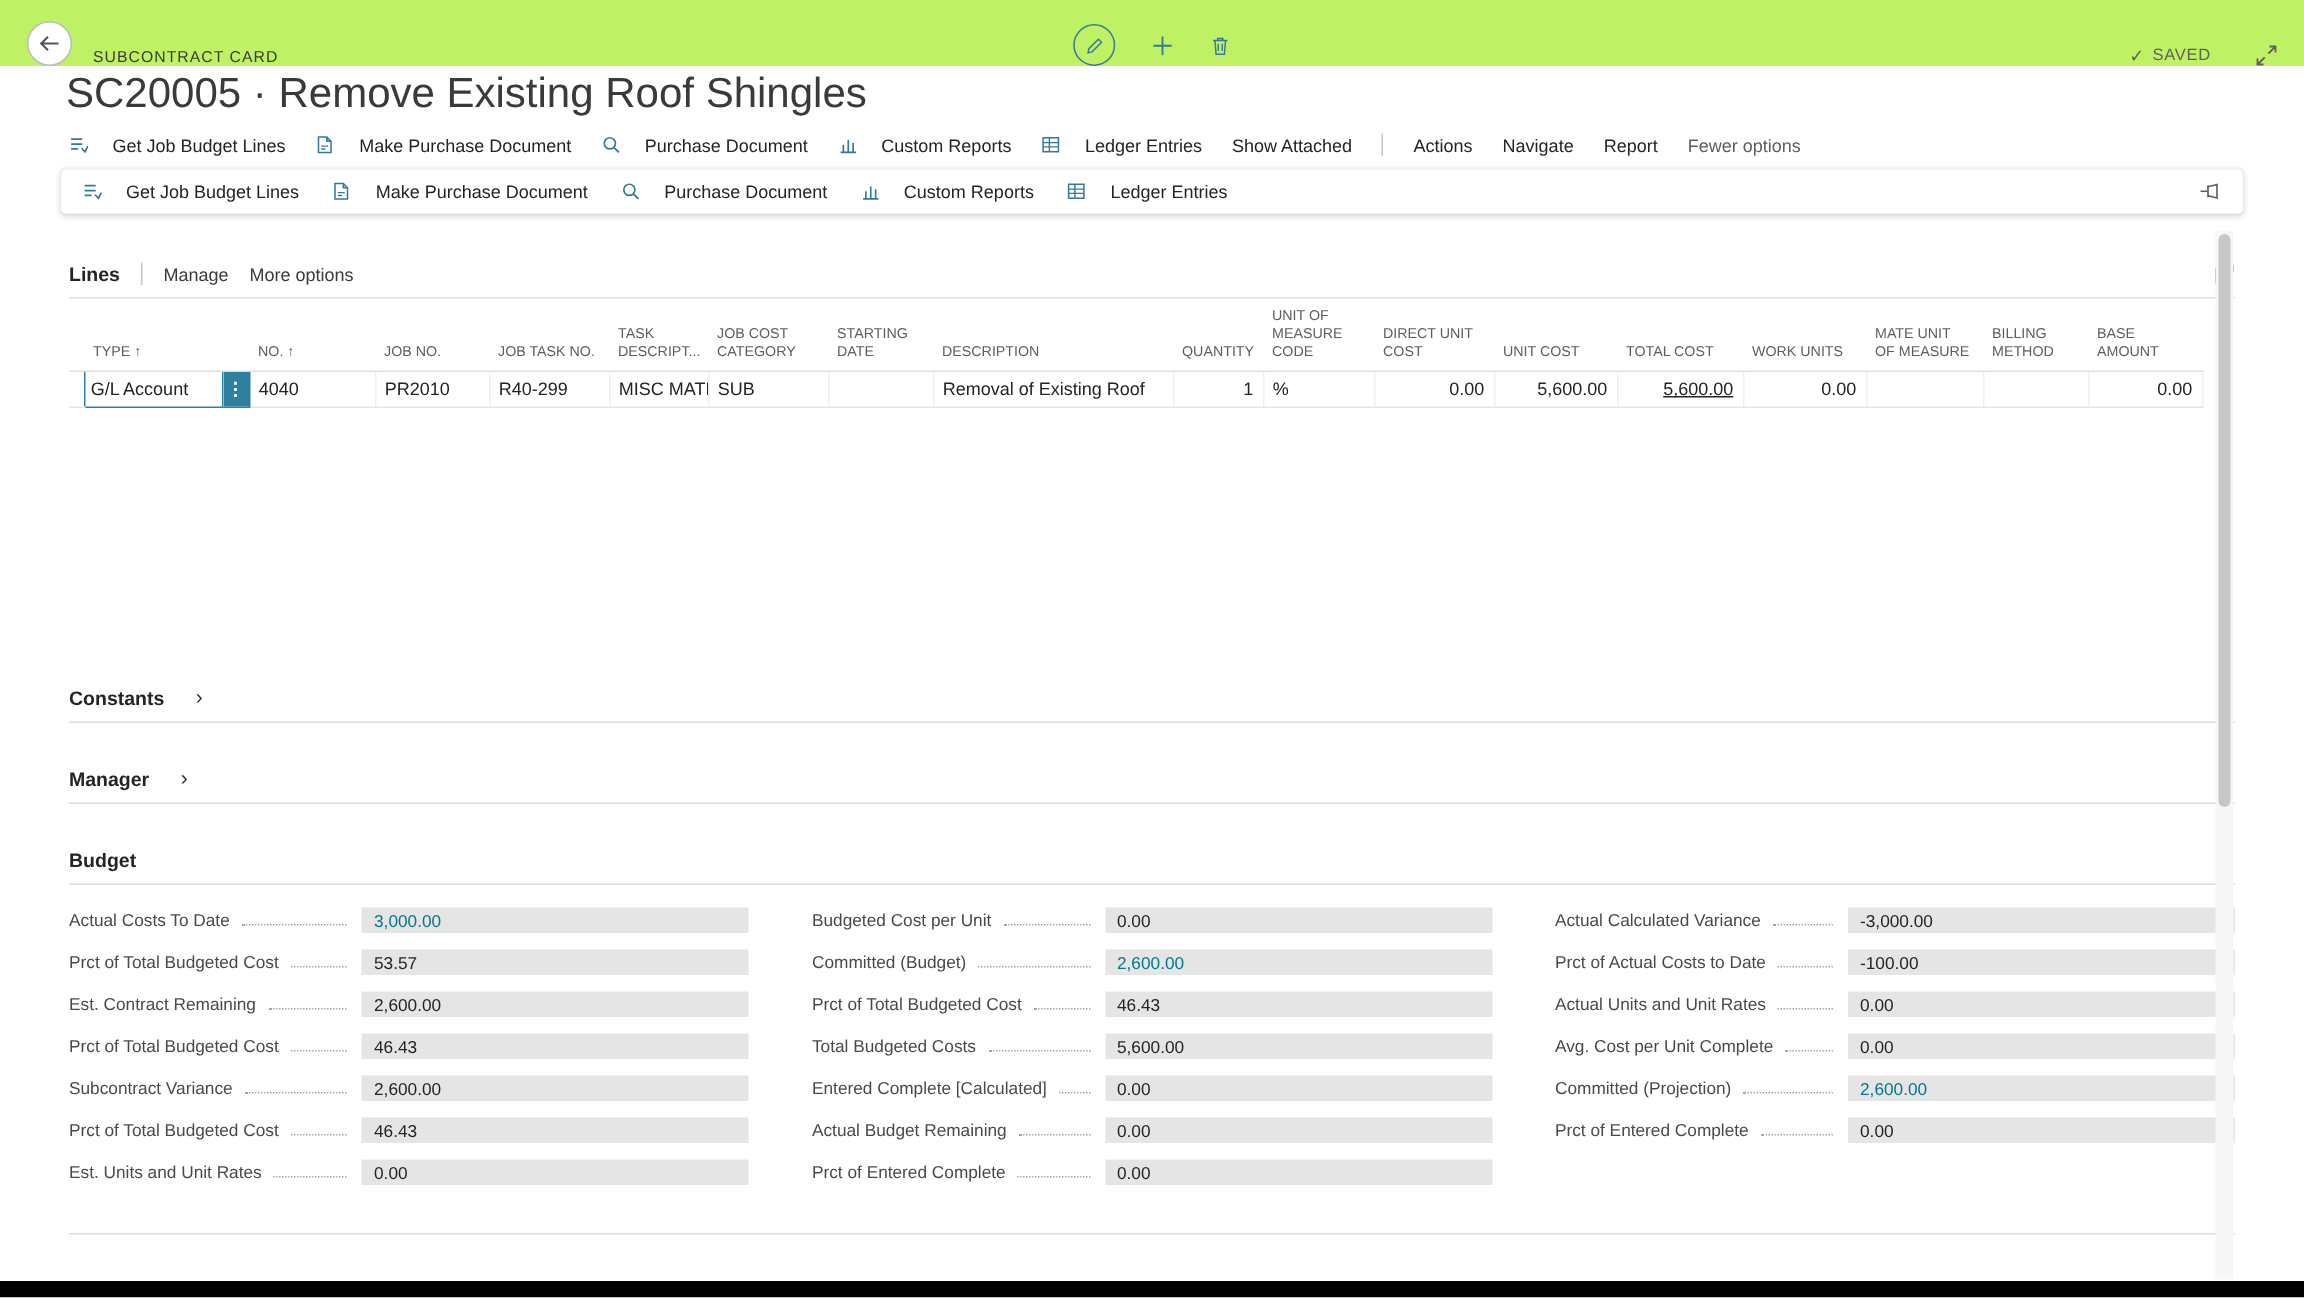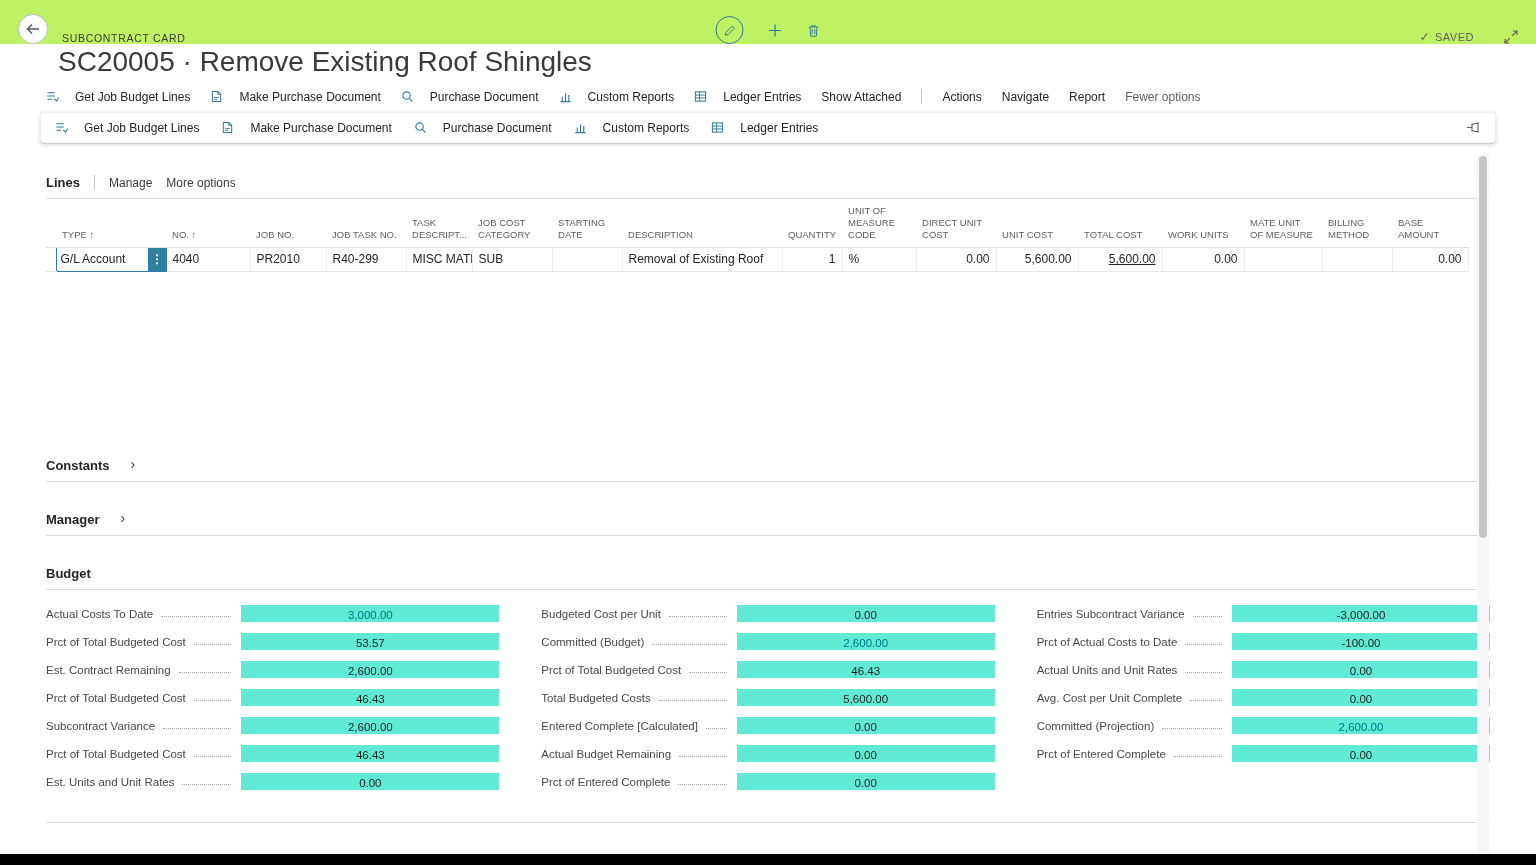--- a/index.html
+++ b/index.html
@@ -16,21 +16,21 @@
   .caption { font-size:10.5px; letter-spacing:.7px; color:#3b3a39; }
   .center-tools { position:absolute; left:50%; transform:translateX(-50%); display:flex; align-items:center; gap:24px; }
   .edit-circle { width:28px; height:28px; border:1.4px solid #36789b; border-radius:50%;
     display:flex; align-items:center; justify-content:center; cursor:pointer; }
   .icon-btn { display:flex; align-items:center; justify-content:center; cursor:pointer; }
   .topbar-right { margin-left:auto; display:flex; align-items:center; gap:30px; color:#605e5c; font-size:11px; }
   .saved { display:flex; align-items:center; gap:5px; letter-spacing:.5px; }
   .check { color:#605e5c; font-size:12px; }
 
   
-  .page-title { padding:2px 0 0 58px; font-size:28px; font-weight:300; color:#3b3a39; }
+  .page-title { padding:2px 0 0 44px; font-size:28px; font-weight:300; color:#3b3a39; }
 
   
   .actionbar { display:flex; align-items:center; gap:20px; padding:11px 46px 2px 46px; font-size:12px; }
   .action { display:flex; align-items:center; gap:16px; white-space:nowrap; cursor:pointer; color:#252423; }
   .aicon { flex:none; }
   .vline { width:1px; height:15px; background:#c8c6c4; }
   .muted { color:#605e5c; }
 
   
   .promobar { margin:6px 40px 0 40px; height:31px; background:#fff; border:1px solid #f1f0ef; border-radius:4px;
@@ -65,21 +65,21 @@
   .chev { font-size:14px; font-weight:400; color:#323130; line-height:1; transform:translateY(-1px); }
   .rule { height:1px; background:#dedcda; margin-top:8px; }
   .mt26 { margin-top:26px; }
   .mt30 { margin-top:30px; }
 
   .fields { display:grid; grid-template-columns:1fr 1fr 1fr; column-gap:42px; padding-top:10px; }
   .fieldcol { min-width:0; }
   .field { display:flex; align-items:center; height:28px; }
   .flabel { font-size:11.5px; color:#4a4947; white-space:nowrap; }
   .leader { flex:1; margin:0 10px 0 8px; border-bottom:1px dotted #a9a7a5; height:1px; transform:translateY(3px); min-width:10px; }
-  .fbox { flex:none; width:258px; height:17px; line-height:21px; background:#5eead4; text-align:center;
+  .fbox { flex:none; width:258px; height:17px; line-height:21px; background:#e5e5e5; text-align:left;
     padding:0 8px; font-size:11.5px; color:#252423; cursor:text; }
   .fbox.link { color:#00788f; cursor:pointer; }
 
   
   .scrollbar { position:absolute; left:1477px; top:154px; width:12px; height:699px; background:#f7f7f7; cursor:pointer; }
   .scroll-thumb { position:absolute; top:2px; left:2px; width:8px; height:382px; background:#c9c7c5; border-radius:4px; cursor:grab; }
   .bottombar { position:absolute; left:0; right:0; bottom:0; height:11px; background:#000; }
 
   svg { display:block; }
 </style>
@@ -393,21 +393,21 @@
       </div>
       <div class="field">
         <span class="flabel">Prct of Entered Complete</span>
         <span class="leader"></span>
         <span class="fbox">0.00</span>
       </div>
     </div>
 
     <div class="fieldcol">
       <div class="field">
-        <span class="flabel">Entries Subcontract Variance</span>
+        <span class="flabel">Actual Calculated Variance</span>
         <span class="leader"></span>
         <span class="fbox">-3,000.00</span>
       </div>
       <div class="field">
         <span class="flabel">Prct of Actual Costs to Date</span>
         <span class="leader"></span>
         <span class="fbox">-100.00</span>
       </div>
       <div class="field">
         <span class="flabel">Actual Units and Unit Rates</span>

